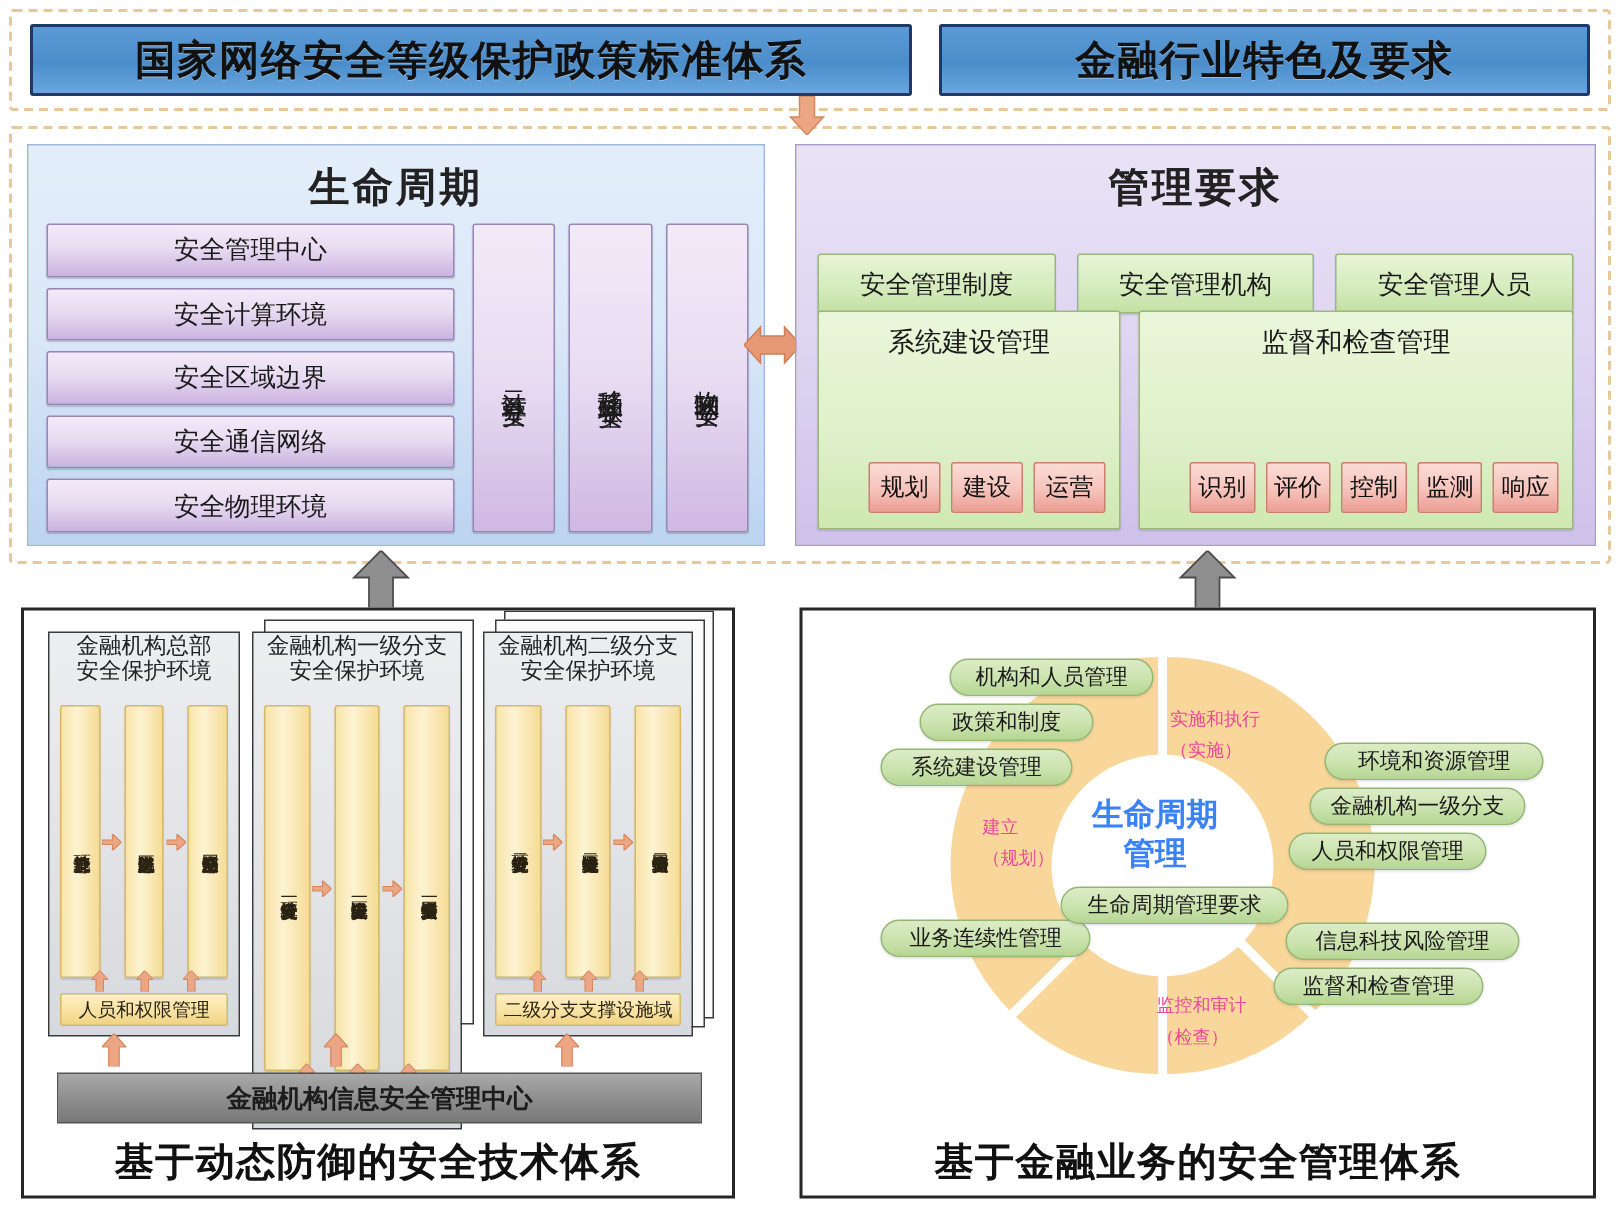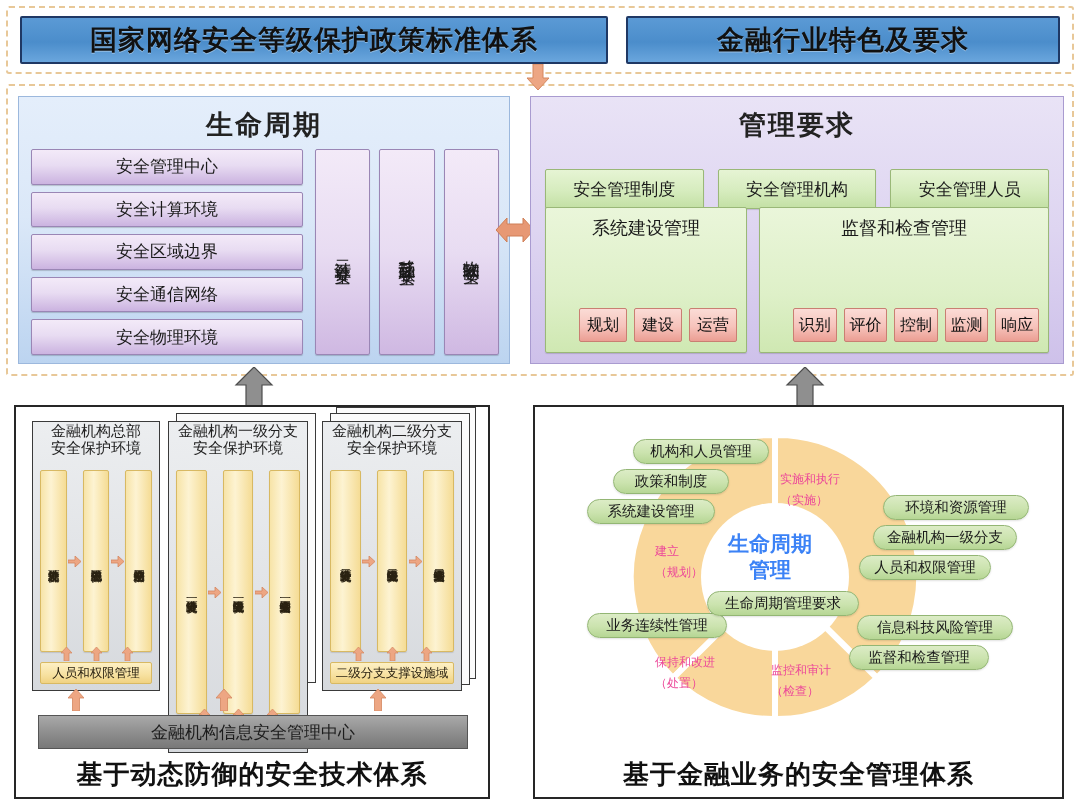--- a/index.html
+++ b/index.html
@@ -154,21 +154,21 @@
     display:flex; align-items:center; justify-content:center;
     font-size:12.5px; color:#2a2212;
   }
   .mini-up { position:absolute; width:11px; height:14px; }
 
   #mgmt-center-bar {
     position:absolute; left:38px; top:715px; width:430px; height:34px;
     background:linear-gradient(180deg,#a9a9a9 0%,#8f8f8f 50%,#787878 100%);
     border:1px solid #555;
     display:flex; align-items:center; justify-content:center;
-    font-size:17px; color:#1c1c1c;
+    font-size:17px; color:#1c1c1c;font-weight:bold;
   }
   .big-mini-up { position:absolute; width:16px; height:22px; }
 
   .caption {
     position:absolute; text-align:center; font-size:26px; font-weight:bold; color:#111;
     letter-spacing:1px;
   }
   #caption-left  { left:14px; top:757px; width:476px; }
   #caption-right { left:533px; top:757px; width:531px; }
 
@@ -417,22 +417,20 @@
       <circle cx="150" cy="150" r="74" fill="#ffffff"></circle>
     </g>
   </svg>
 
   <div class="ring-label" style="left:120px; top:134px; width:90px; white-space:pre-line;">建立
 （规划）</div>
   <div class="ring-label" style="left:245px; top:62px; width:120px; white-space:pre-line;">实施和执行
 （实施）</div>
   <div class="ring-label" style="left:236px; top:253px; width:118px; white-space:pre-line;">监控和审计
 （检查）</div>
-  <div class="ring-label" style="left:120px; top:245px; width:118px; white-space:pre-line;">保持和改进
-（处置）</div>
 
   <div class="pill" style="left:98px; top:32px; width:136px;">机构和人员管理</div>
   <div class="pill" style="left:78px; top:62px; width:116px;">政策和制度</div>
   <div class="pill" style="left:52px; top:92px; width:128px;">系统建设管理</div>
 
   <div class="pill" style="left:348px; top:88px; width:146px;">环境和资源管理</div>
   <div class="pill" style="left:338px; top:118px; width:144px;">金融机构一级分支</div>
   <div class="pill" style="left:324px; top:148px; width:132px;">人员和权限管理</div>
   <div class="pill" style="left:322px; top:208px; width:156px;">信息科技风险管理</div>
   <div class="pill" style="left:314px; top:238px; width:140px;">监督和检查管理</div>

